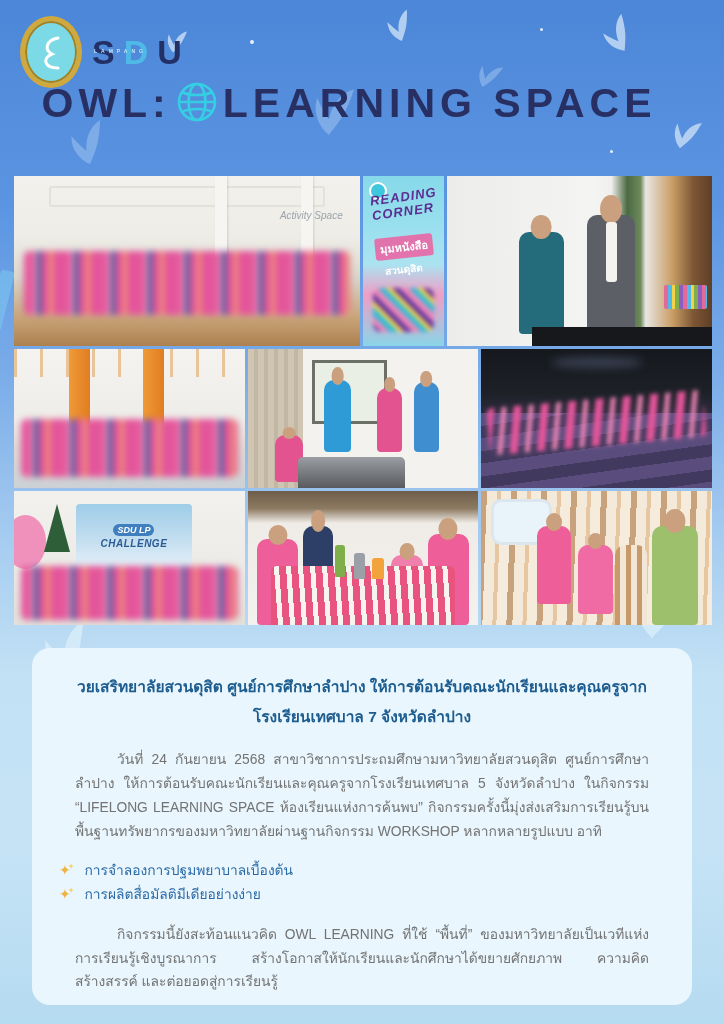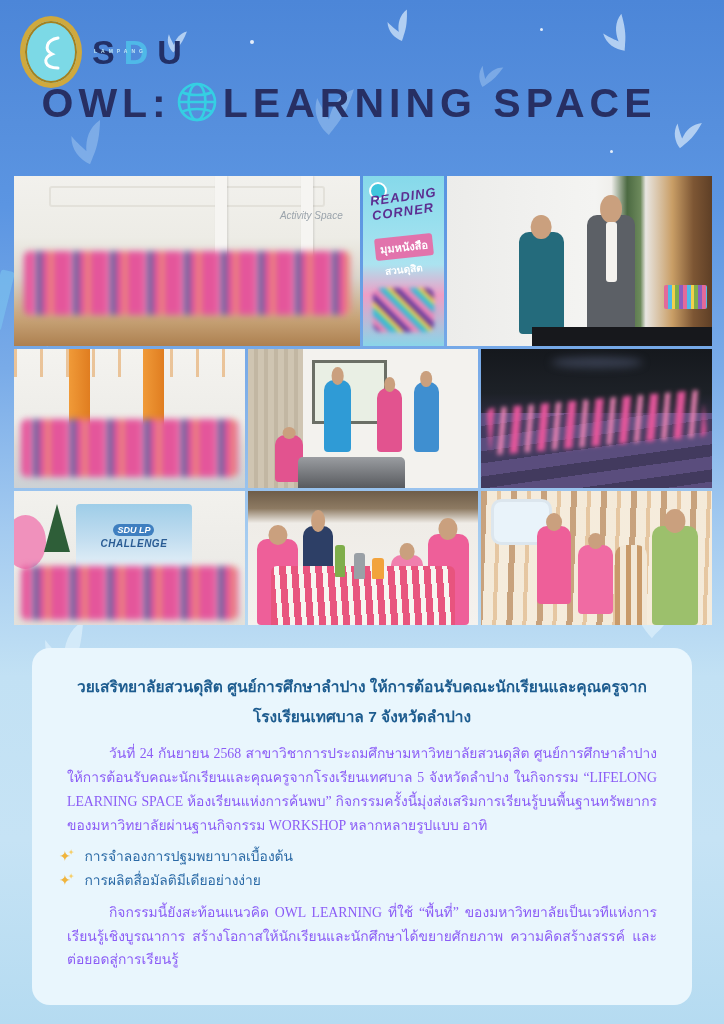--- a/index.html
+++ b/index.html
@@ -123,21 +123,21 @@
   .ph-cabin .fig.kidA{left:24%;bottom:16%;width:15%;height:58%;background:#ee5f99;}
   .ph-cabin .fig.kidB{left:42%;bottom:8%;width:15%;height:52%;background:#f06ba3;}
   .ph-cabin .fig.green{right:6%;bottom:0;width:20%;height:74%;background:#9cc06c;}
   .seatback{position:absolute;bottom:0;left:58%;width:14%;height:60%;border-radius:10px 10px 0 0;
             background:repeating-linear-gradient(90deg,#c89a6a 0 5px,#f2e7d6 5px 11px);}
   
   .card{position:absolute;top:648px;left:32px;width:660px;height:357px;box-sizing:border-box;
         background:#e9f6fd;border-radius:18px;padding:24px 27px 18px 27px;overflow:hidden;}
   .card h1{margin:0 0 10px 0;text-align:center;color:#1d5c8f;font-size:15.5px;line-height:1.95;font-weight:800;}
   .card h1 span{display:block;}
-  .card p{margin:8px;color:#8b5cf6;font-size:13.8px;line-height:1.72;text-align:justify;font-family:Liberation Serif, serif;}
+  .card p{margin:16px;color:#737373;font-size:13.8px;line-height:1.72;text-align:justify;}
   .card p.indent{text-indent:42px;}
   .bullets{margin:2px 0;}
   .bullet{display:flex;align-items:baseline;gap:7px;color:#2b6aa6;font-size:13.8px;line-height:1.65;}
   .sparkle{flex:0 0 auto;position:relative;}
   .sparkle::before{content:"\2726";color:#f0b43c;font-size:14px;}
   .sparkle::after{content:"\2726";color:#f6cf6b;font-size:8px;position:relative;top:-6px;left:-3px;}
   .p3wrap{margin-top:14px;}
 </style>
 </head>
 <body>

